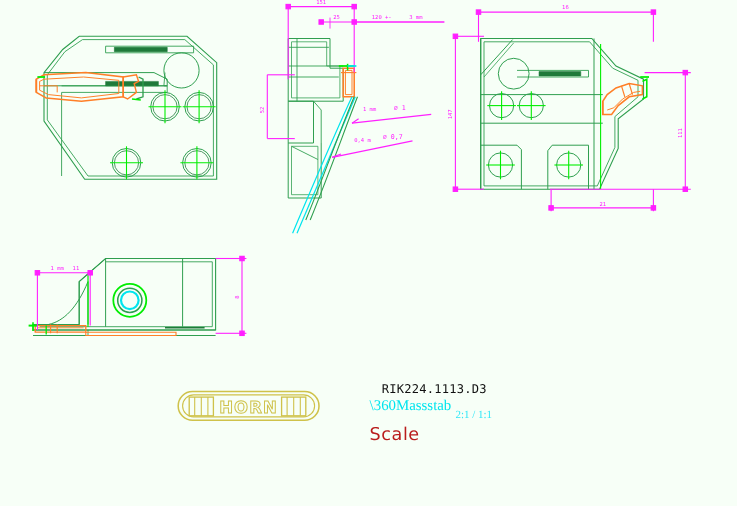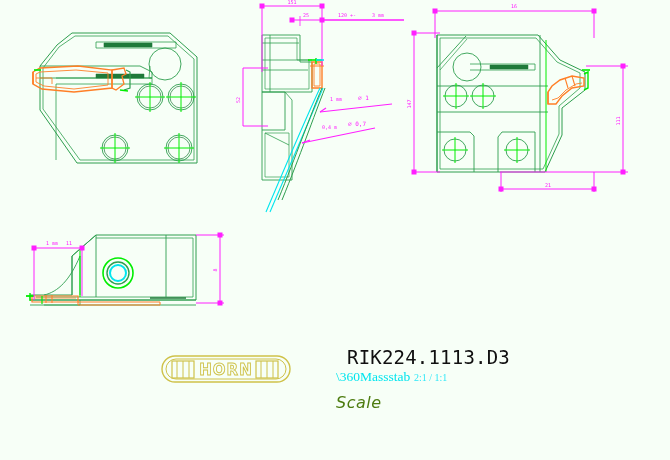--- a/index.html
+++ b/index.html
@@ -7,40 +7,39 @@
     width:670px;height:460px;
     background:#f7fff7;
     font-family:"DejaVu Sans Mono",monospace;
     overflow:hidden;
     position:relative;
   }
   #cad{position:absolute;left:0;top:0;}
   .tb{position:absolute;}
   .title-wrap{left:336px;top:348px;}
   .t-part{
-    color:#101010;font-size:19px;letter-spacing:.2px;
+    color:#101010;font-size:11px;letter-spacing:.2px;
     font-family:"DejaVu Sans Mono",monospace;line-height:1.05;
     white-space:nowrap;
     padding-left:11px;
   }
   .t-mass{
     color:#00e5ee;font-size:13.5px;line-height:1.05;
     white-space:nowrap;margin-top:2px;
     font-family:Liberation Serif, serif;
   }
   .t-ratio{
     position:absolute;left:78px;top:24px;
     color:#30e8f8;font-size:10px;white-space:nowrap;
     font-family:Liberation Serif, serif;
   }
   .t-scale{
-    color:#4d7c0f;font-size:16px;margin-top:9px;
+    color:#b91c1c;font-size:16px;margin-top:9px;
     white-space:nowrap;letter-spacing:.5px;
     font-family:"DejaVu Sans",sans-serif;
-    font-style:italic;
   }
 </style>
 </head>
 <body>
 
 <svg id="cad" width="670" height="460" viewBox="0 0 670 460">
 
   <g>
 
     <path d="M72,33 L148,33 L170,33 L197,57 L197,163 L77,163 L40,110 L40,66 L57,45 Z" fill="none" stroke="#2e9e4e" stroke-width="1"></path>

